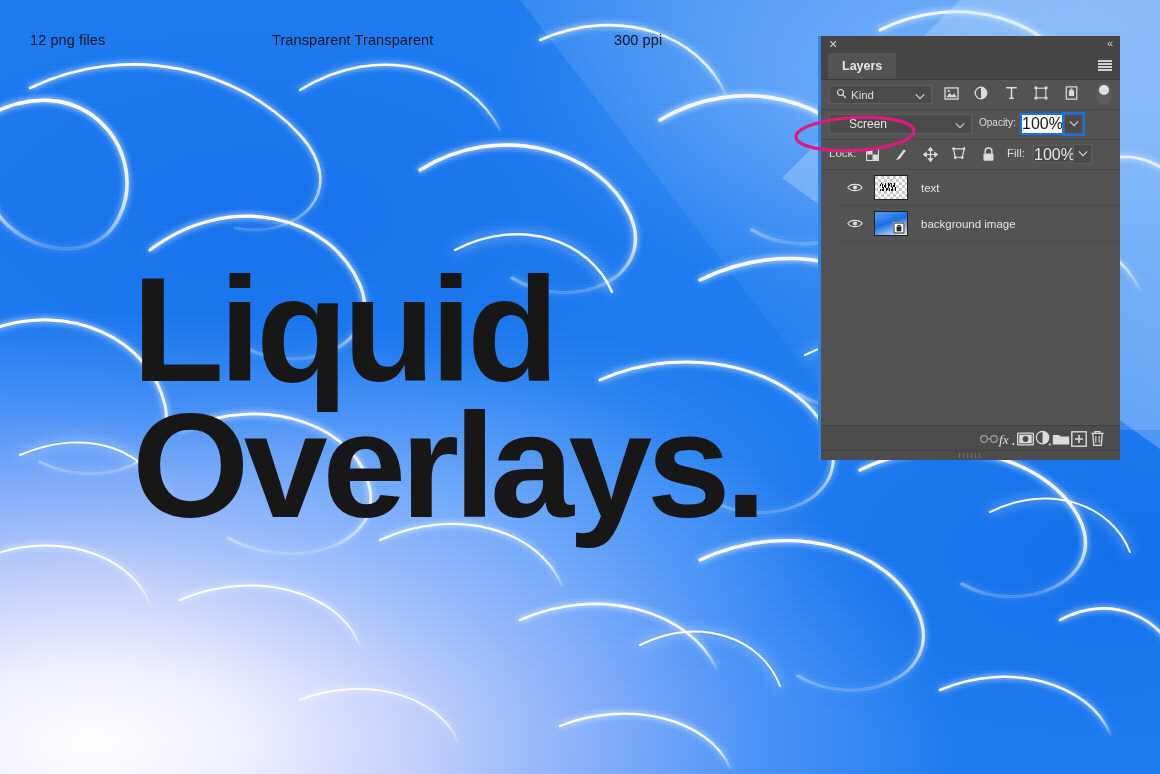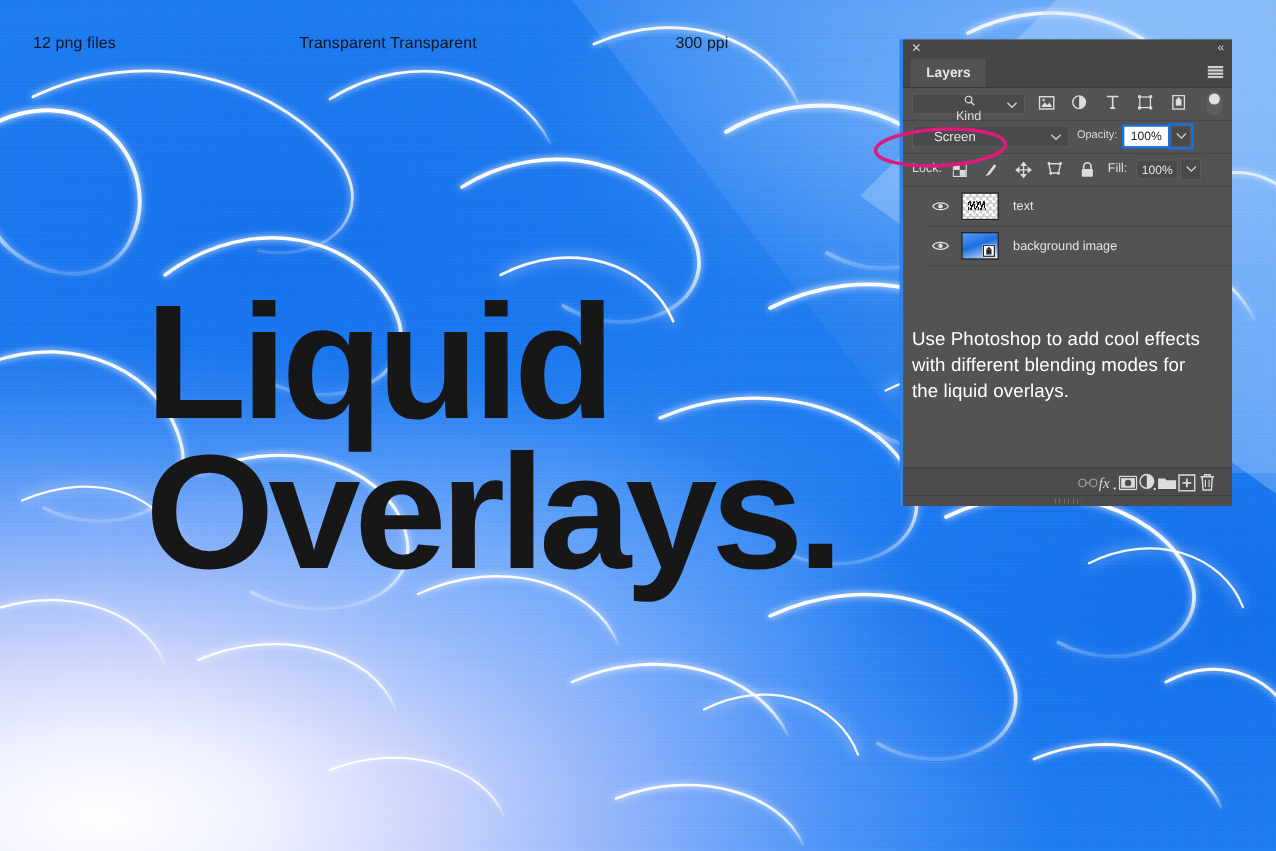--- a/index.html
+++ b/index.html
@@ -161,21 +161,21 @@
     border-bottom: 1px solid #484848;
   }
   
   .kind-box {
     position: absolute;
     left: 8px; top: 5px;
     width: 103px; height: 19px;
     background: #4a4a4a;
     border: 1px solid #5e5e5e;
     box-sizing: border-box;
-    display: flex; align-items: center; flex-direction: column;
+    display: flex; align-items: center;
   }
   .kind-box .srch { margin: 0 4px 0 6px; }
   .kind-box .lbl { font-size: 11.5px; color: #dcdcdc; }
   .kind-box .chev { position:absolute; right: 6px; top: 4px; }
   .filter-icons {
     position: absolute;
     left: 122px; top: 4px;
     display: flex; align-items: center; gap: 14px;
   }
   .filter-icons .fi { width: 16px; height: 18px; display: flex; align-items: center; justify-content: center; }
@@ -209,21 +209,21 @@
   .blend-box .chev { position: absolute; right: 6px; top: 4px; }
   .opacity-lbl {
     position: absolute; left: 158px; top: 7px;
     font-size: 10px; color: #dcdcdc;
   }
   .num-field {
     position: absolute;
     height: 18px;
     background: #ffffff;
     color: #1a1a1a;
-    font-size: 11px;
+    font-size: 16px;
     line-height: 18px;
     text-align: center;
     box-sizing: border-box;
   }
   .opacity-field { left: 201px; top: 5px; width: 40px; outline: 2px solid #1473e6; }
   .opacity-caret { position: absolute; left: 243px; top: 4px; width: 19px; height: 20px; background: #4a4a4a; border: 1px solid #5e5e5e; box-sizing: border-box; outline: 2px solid #1473e6; }
 
   
   .lock-lbl { position: absolute; left: 8px; top: 7px; font-size: 11.5px; color: #dcdcdc; }
   .lock-icons { position: absolute; left: 43px; top: 5px; display: flex; gap: 12px; align-items: center; }
@@ -649,21 +649,20 @@
             <path d="M6.2 6.4 V13.6 M9.8 6.4 V13.6" stroke="#dcdcdc" stroke-width="1.1"></path>
           </svg>
       </span>
     </div>
 
     <div class="ps-scroll">
       <span class="grip"></span>
     </div>
   </div>
 
-  <div class="ps-desc">Use Photoshop to add cool effects with different blending modes for the liquid overlays.</div>
 
   <div class="annot-ellipse">
     <svg viewBox="0 0 125 40" xmlns="http://www.w3.org/2000/svg">
       <ellipse cx="62" cy="20" rx="59" ry="16.5" fill="none" stroke="#e0197d" stroke-width="3.2" transform="rotate(-3 62 20)"></ellipse>
     </svg>
   </div>
 
 </div>
 
 </body></html>

